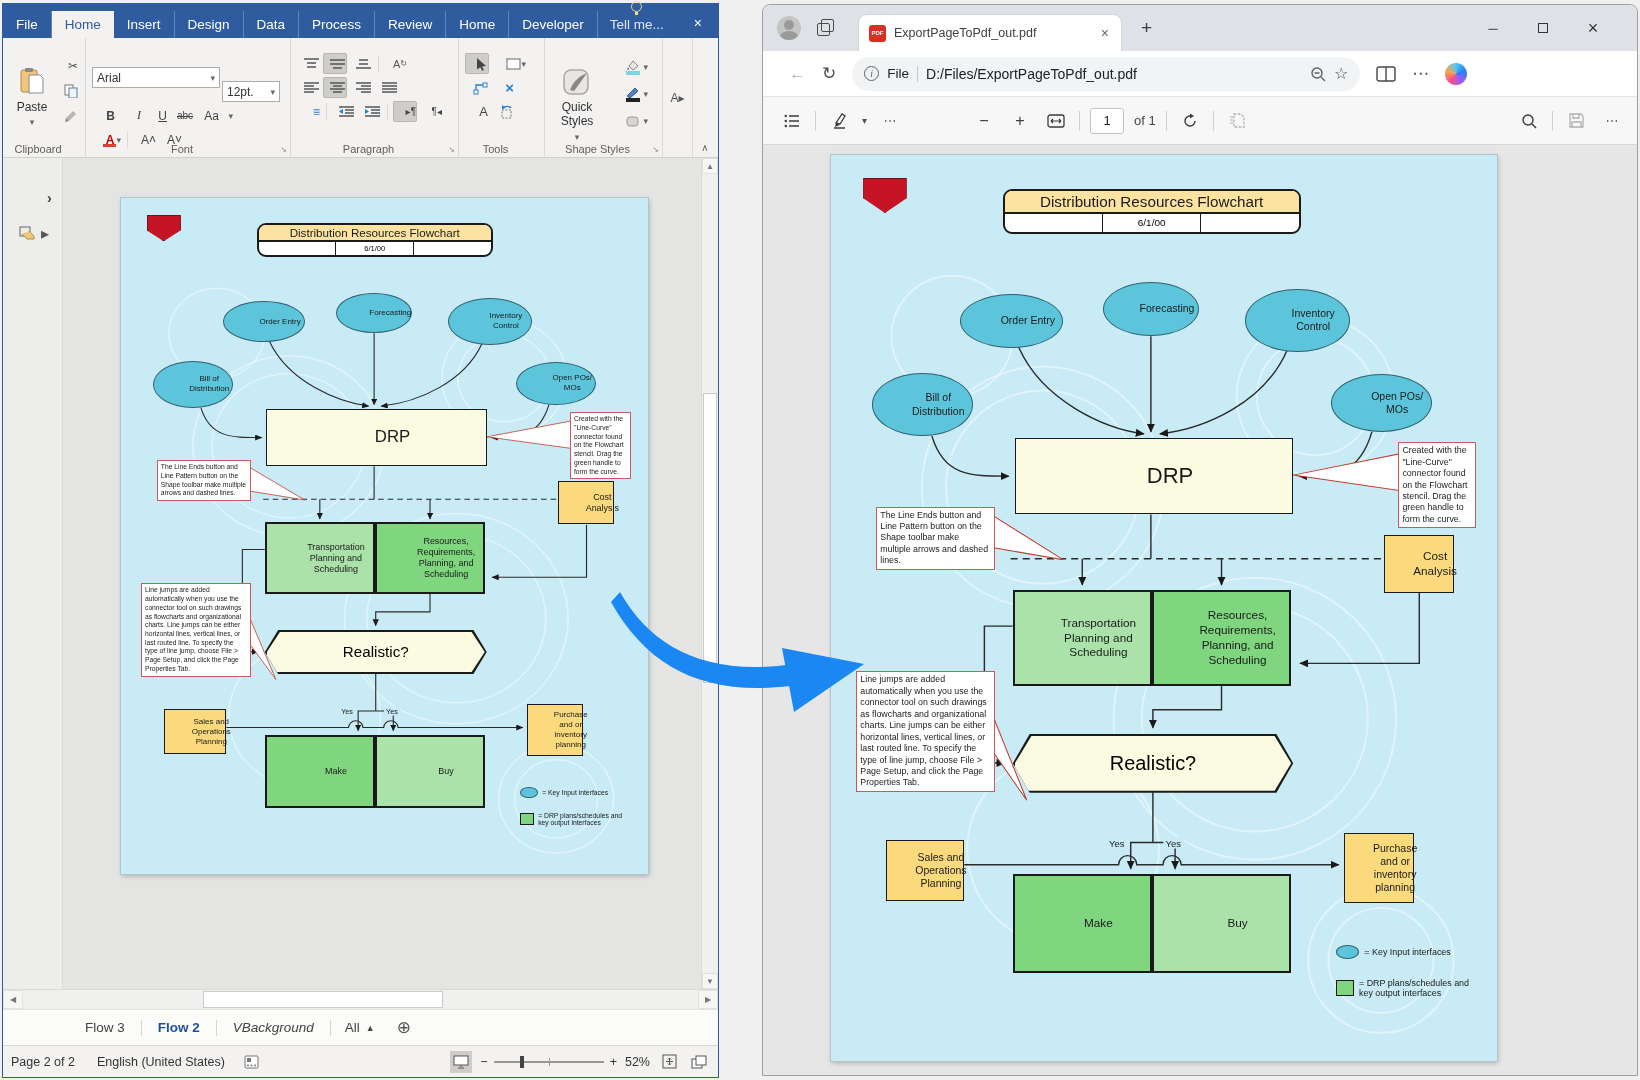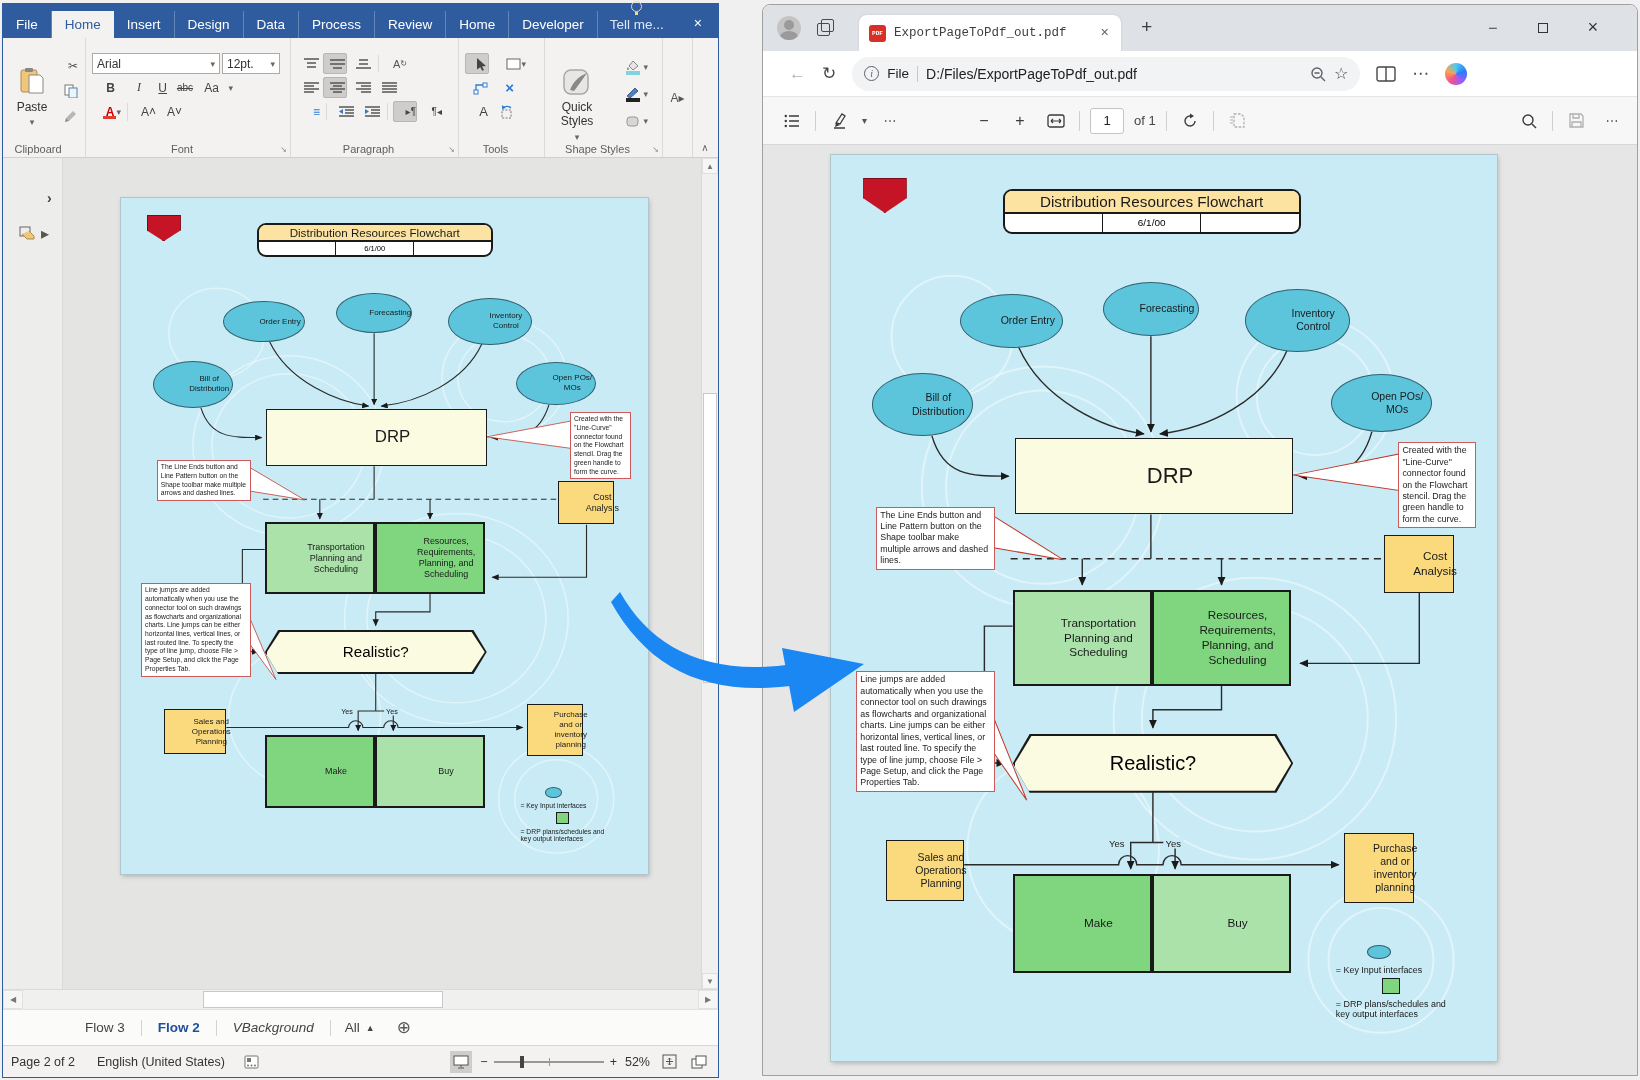--- a/index.html
+++ b/index.html
@@ -87,21 +87,21 @@
   .v-status{ height:32px; background:#f3f2f1; border-top:1px solid #d8d6d4; display:flex; align-items:center; font-size:12.5px; color:#333; padding:0 8px; gap:8px; flex:none;}
   .st-ic{ width:22px; height:22px; display:flex; align-items:center; justify-content:center;}
   .st-ic.sel{ background:#cfcdcb;}
   .zoom-slider{ display:flex; align-items:center; gap:6px;}
   .zs-track{ width:110px; height:2px; background:#9a9896; position:relative;}
   .zs-tick{ position:absolute; left:50%; top:-3px; width:1px; height:8px; background:#9a9896;}
   .zs-thumb{ position:absolute; left:26px; top:-5px; width:4px; height:12px; background:#444;}
 
   
   .edge-win{ position:absolute; left:762px; top:4px; width:876px; height:1072px; border:1px solid #9f9f9f; border-radius:8px 8px 0 0; background:#fff; display:flex; flex-direction:column; z-index:1;}
-  .e-tabbar{ height:46px; background:#dee1e6; border-radius:8px 8px 0 0; display:flex; align-items:center; padding:0 19px 0 14px; flex:none;font-family:Liberation Mono, monospace;}
+  .e-tabbar{ height:46px; background:#dee1e6; border-radius:8px 8px 0 0; display:flex; align-items:center; padding:0 19px 0 14px; flex:none;}
   .avatar{ width:24px; height:24px; border-radius:50%; background:#c4c4c4; position:relative; overflow:hidden; flex:none;}
   .avatar::before{ content:""; position:absolute; left:7px; top:4px; width:10px; height:10px; border-radius:50%; background:#9a9a9a;}
   .avatar::after{ content:""; position:absolute; left:3px; top:15px; width:18px; height:12px; border-radius:50%; background:#9a9a9a;}
   .tabgroups{ width:20px; height:20px; margin-left:16px; position:relative; flex:none;}
   .tabgroups i{ position:absolute; width:13px; height:13px; border:1.6px solid #4a4a4a; border-radius:2px; background:transparent;}
   .tabgroups i:nth-child(1){ left:0; top:5px;}
   .tabgroups i:nth-child(2){ left:4px; top:1px;}
   .e-tab{ margin-left:22px; width:262px; height:36px; background:#fff; border-radius:8px 8px 0 0; display:flex; align-items:center; padding:0 8px 0 10px; gap:8px; align-self:flex-end; box-shadow:0 0 2px rgba(0,0,0,.15);}
   .pdficon{ width:17px; height:17px; background:#d93025; border-radius:3px; color:#fff; font-size:6px; font-weight:bold; display:flex; align-items:center; justify-content:center; flex:none;}
   .e-tab-title{ font-size:12.5px; color:#3c4043; white-space:nowrap; overflow:hidden; flex:1;}
@@ -143,21 +143,21 @@
   .hexo{ position:absolute; background:#1a1a1a; clip-path:polygon(6% 0,94% 0,100% 50%,94% 100%,6% 100%,0 50%); padding:2px; display:flex;}
   .hexi{ flex:1; background:#fbfbe2; clip-path:polygon(6% 0,94% 0,100% 50%,94% 100%,0% 100%,0 50%); display:flex; align-items:center; justify-content:center;}
   .fc-flag{ position:absolute; background:#c41425; border:1px solid #7a0c16; clip-path:polygon(0 0,100% 0,100% 58%,50% 100%,0 58%);}
   .fc-banner{ position:absolute; border:2px solid #1a1a1a; border-radius:9px; overflow:hidden; background:#fff; display:flex; flex-direction:column;}
   .fcb-title{ flex:1.15; background:#fce3a2; border-bottom:2px solid #1a1a1a; display:flex; align-items:center; justify-content:center; font-size:1.45em; color:#1a1a1a;}
   .fcb-row{ flex:1; display:flex;}
   .fcb-cell{ flex:1; display:flex; align-items:center; justify-content:center; font-size:0.95em;}
   .fcb-cell.b{ border-right:1.5px solid #1a1a1a;}
   .fcb-cell.b2{ border-right:1.5px solid #1a1a1a;}
   .fc-yes{ position:absolute; transform:translate(-50%,-50%); background:#c8ebf5; padding:0 2px; font-size:0.9em; color:#1a1a1a;}
-  .fc-leg{ position:absolute; display:flex; align-items:center; gap:0.6em; font-size:0.85em; color:#1a1a1a;flex-direction:column;}
+  .fc-leg{ position:absolute; display:flex; align-items:center; gap:0.6em; font-size:0.85em; color:#1a1a1a;}
   .leg-ell{ width:2.6em; height:1.6em; border-radius:50%; background:#5cc5dc; border:1.5px solid #32606e; flex:none;}
   .leg-sq{ width:2.0em; height:1.8em; background:#7fd67f; border:1.5px solid #1a1a1a; flex:none;}
   .fc-leg span{ white-space:pre-line;}
 
   
   .export-arrow{ position:absolute; left:556px; top:552px; width:330px; height:210px; z-index:10; pointer-events:none;}
 </style>
 </head>
 <body>
 
@@ -208,21 +208,21 @@
       </div>
       <span class="rlabel">Clipboard</span>
     </div>
 
     <div class="rgroup" style="width:205px;">
       <div class="rrow">
         <div class="combo" style="width:128px;">
           <span>Arial</span>
             <span class="gi gi-chevd" style="font-size:9px;color:#666"></span>
         </div>
-        <div class="combo" style="width:58px;">
+        <div class="combo" style="width:58px;margin-top:28px;">
           <span>12pt.</span>
             <span class="gi gi-chevd" style="font-size:9px;color:#666"></span>
         </div>
       </div>
       <div class="rrow">
         <div class="rbtn rbtn-s gi gi-B"></div>
         <div class="rbtn rbtn-s gi gi-I"></div>
         <div class="rbtn rbtn-s gi gi-U"></div>
         <div class="rbtn rbtn-s gi gi-abc"></div>
         <div class="rbtn rbtn-s gi gi-Aa"></div>

